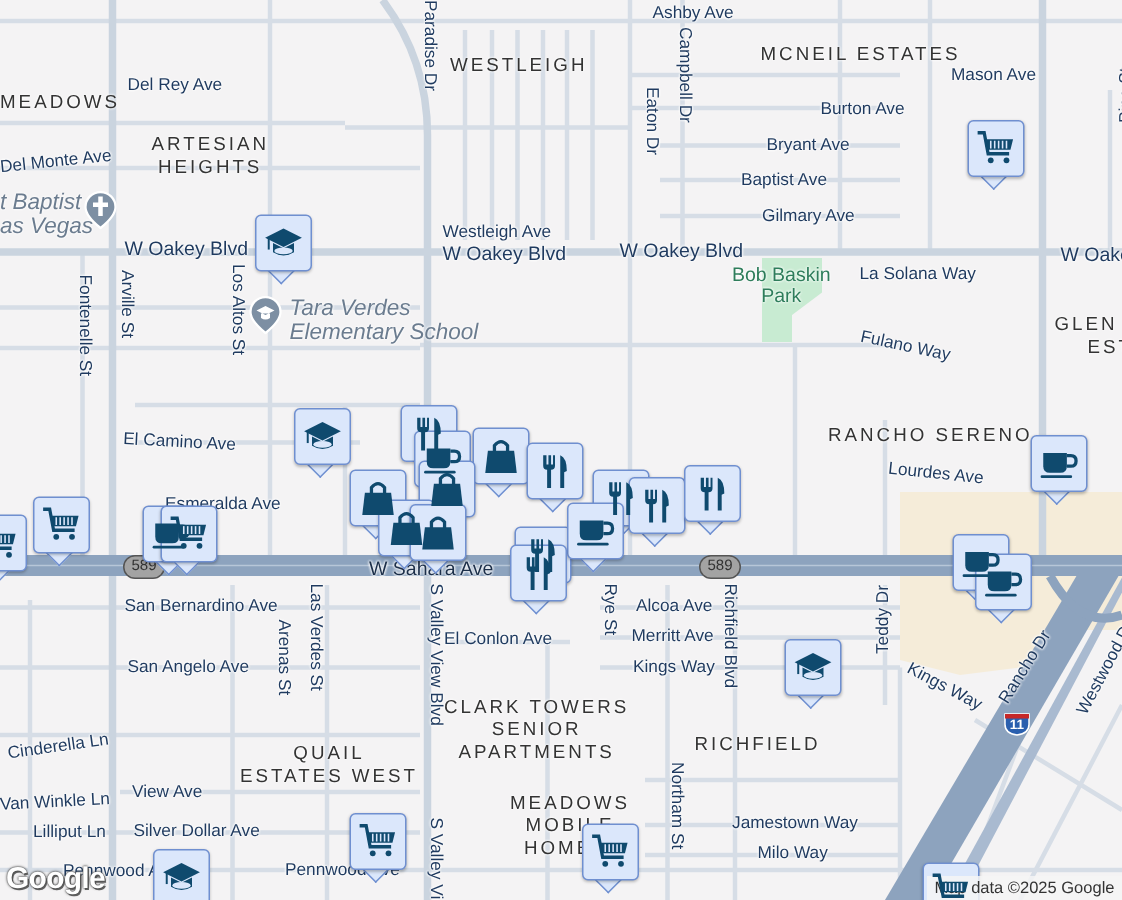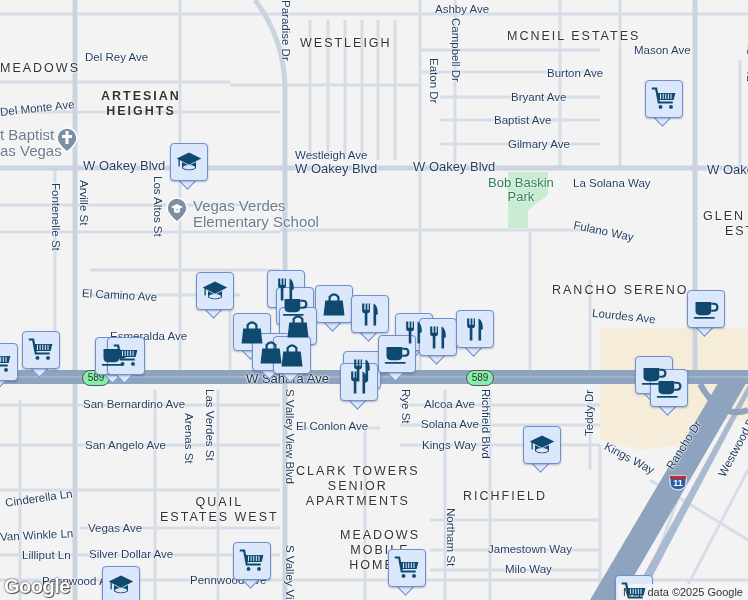--- a/index.html
+++ b/index.html
@@ -2,28 +2,28 @@
 <html><head>
 <meta charset="utf-8">
 <style>
   html,body{margin:0;padding:0;}
   body{width:748px;height:600px;overflow:hidden;background:#f4f3f4;font-family:"Liberation Sans",sans-serif;}
   #map{position:relative;width:748px;height:600px;overflow:hidden;background:#f4f3f4;}
   svg.base{position:absolute;left:0;top:0;}
   .lbl{position:absolute;white-space:nowrap;color:#1f3a5f;font-size:11.5px;line-height:13px;text-shadow:0 0 2px #fff,0 0 2px #fff,0 0 2px #fff;}
   .lbl.big{font-size:13px;}
   .hood{position:absolute;white-space:nowrap;color:#333;font-size:12.5px;letter-spacing:2px;text-align:center;line-height:15px;text-shadow:0 0 2px #fff,0 0 2px #fff;}
-  .poi{position:absolute;white-space:nowrap;color:#6b7c8f;font-size:15px;line-height:16px;text-shadow:0 0 2px #fff,0 0 2px #fff;}
+  .poi{position:absolute;white-space:nowrap;color:#6b7c8f;font-size:15px;line-height:16px;text-shadow:0 0 2px #fff,0 0 2px #fff;font-style:italic;}
   .park{position:absolute;white-space:nowrap;color:#2e7d5b;font-size:13px;text-align:center;line-height:14px;text-shadow:0 0 2px #fff,0 0 2px #fff;}
   .v{transform-origin:left top;transform:rotate(90deg);}
   .marker{position:absolute;width:38px;height:46px;}
   .marker .box{position:absolute;left:0;top:0;width:36px;height:36px;background:#dbe7fb;border:1px solid #6f8fd0;border-radius:4px;box-shadow:0 1px 2px rgba(0,0,0,.25);display:flex;align-items:center;justify-content:center;}
   .marker .tip{position:absolute;left:11px;top:31px;width:12px;height:12px;background:#dbe7fb;border-right:1px solid #6f8fd0;border-bottom:1px solid #6f8fd0;transform:rotate(45deg);}
   .marker svg{position:relative;z-index:2;}
-  .shield{position:absolute;width:26px;height:14px;border:1.5px solid #555;border-radius:8px;background:#86efac;font-size:10px;text-align:center;line-height:14px;color:#333;}
+  .shield{position:absolute;width:26px;height:14px;border:1.5px solid #555;border-radius:8px;background:#a3a3a3;font-size:10px;text-align:center;line-height:14px;color:#333;}
   .i15{position:absolute;width:18px;height:18px;}
   .copyright{position:absolute;right:0;bottom:0;background:rgba(245,245,245,.85);color:#333;font-size:11px;padding:2px 5px;}
   .google{position:absolute;left:4px;bottom:2px;font-size:20px;font-weight:bold;color:#fff;letter-spacing:-0.5px;text-shadow:0 0 1px #444,0 0 2px #444,1px 1px 0 #666;}
   .pin-grey{position:absolute;width:22px;height:26px;}
 </style>
 </head>
 <body>
 
 <div id="map">
 
@@ -101,21 +101,21 @@
     <line x1="0" y1="377" x2="748" y2="377" stroke="#b7c6d8" stroke-width="1"></line>
 
     <path d="M748 380 L620 600 L590 600 L720 380 Z" fill="#8da3be"></path>
     <path d="M748 395 L640 600 L630 600 L748 385 Z" fill="#a9bad0"></path>
     <path d="M700 384 Q720 420 748 410" stroke="#8da3be" stroke-width="6" fill="none"></path>
   </svg>
 
   <div class="hood" style="left:300px;top:36px;">WESTLEIGH</div>
   <div class="hood" style="left:507px;top:29px;">MCNEIL ESTATES</div>
   <div class="hood" style="left:0px;top:61px;">MEADOWS</div>
-  <div class="hood" style="left:101px;top:89px;font-weight:bold;">
+  <div class="hood" style="left:101px;top:89px;">
     <div>ARTESIAN</div>
     <div>HEIGHTS</div>
   </div>
   <div class="hood" style="left:703px;top:209px;text-align:left;">
     <div>GLEN</div>
     <div style="padding-left:22px;">EST</div>
   </div>
   <div class="hood" style="left:296px;top:464px;">
     <div>CLARK TOWERS</div>
     <div>SENIOR</div>
@@ -146,27 +146,27 @@
   <div class="lbl big" style="left:413px;top:160px;">W Oakey Blvd</div>
   <div class="lbl big" style="left:707px;top:163px;">W Oakey Blvd</div>
   <div class="lbl" style="left:573px;top:177px;">La Solana Way</div>
   <div class="lbl" style="left:573px;top:225px;transform:rotate(12deg);">Fulano Way</div>
   <div class="lbl" style="left:82px;top:289px;transform:rotate(3deg);">El Camino Ave</div>
   <div class="lbl" style="left:110px;top:330px;">Esmeralda Ave</div>
   <div class="lbl" style="left:592px;top:310px;transform:rotate(6deg);">Lourdes Ave</div>
   <div class="lbl big" style="left:246px;top:372px;color:#1c2f4a;">W Sahara Ave</div>
   <div class="lbl" style="left:83px;top:398px;">San Bernardino Ave</div>
   <div class="lbl" style="left:424px;top:398px;">Alcoa Ave</div>
-  <div class="lbl" style="left:421px;top:418px;">Solana Ave</div>
+  <div class="lbl" style="left:421px;top:418px;">Merritt Ave</div>
   <div class="lbl" style="left:296px;top:420px;">El Conlon Ave</div>
   <div class="lbl" style="left:422px;top:439px;">Kings Way</div>
   <div class="lbl" style="left:602px;top:452px;transform:rotate(28deg);">Kings Way</div>
   <div class="lbl" style="left:85px;top:439px;">San Angelo Ave</div>
   <div class="lbl" style="left:5px;top:492px;transform:rotate(-8deg);">Cinderella Ln</div>
-  <div class="lbl" style="left:88px;top:522px;">Vegas Ave</div>
+  <div class="lbl" style="left:88px;top:522px;">View Ave</div>
   <div class="lbl" style="left:0px;top:529px;transform:rotate(-3deg);">Van Winkle Ln</div>
   <div class="lbl" style="left:89px;top:548px;">Silver Dollar Ave</div>
   <div class="lbl" style="left:22px;top:549px;">Lilliput Ln</div>
   <div class="lbl" style="left:488px;top:543px;">Jamestown Way</div>
   <div class="lbl" style="left:505px;top:563px;">Milo Way</div>
   <div class="lbl" style="left:42px;top:575px;">Pennwood Ave</div>
   <div class="lbl" style="left:190px;top:574px;">Pennwood Ave</div>
   <div class="lbl" style="left:0px;top:102px;transform:rotate(-6deg);">Del Monte Ave</div>
 
   <div class="lbl v" style="left:292px;top:0px;">Paradise Dr</div>
@@ -202,21 +202,21 @@
     <div>Park</div>
   </div>
 
   <div class="pin-grey" style="left:166px;top:197px;">
     <svg width="22" height="26" viewBox="0 0 22 26">
         <path d="M11 1 A10 10 0 0 1 21 11 Q21 17 11 25 Q1 17 1 11 A10 10 0 0 1 11 1 Z" fill="#7d8fa3" stroke="#fff" stroke-width="1.5"></path>
         <path d="M5 10 L11 7 L17 10 L11 13 Z M8 12 L8 15 Q11 17 14 15 L14 12" fill="#fff"></path>
       </svg>
   </div>
   <div class="poi" style="left:193px;top:198px;">
-    <div>Vegas Verdes</div>
+    <div>Tara Verdes</div>
     <div>Elementary School</div>
   </div>
   <div class="pin-grey" style="left:56px;top:127px;">
     <svg width="22" height="26" viewBox="0 0 22 26">
         <path d="M11 1 A10 10 0 0 1 21 11 Q21 17 11 25 Q1 17 1 11 A10 10 0 0 1 11 1 Z" fill="#7d8fa3" stroke="#fff" stroke-width="1.5"></path>
         <rect x="9.5" y="4" width="3" height="13" fill="#fff"></rect>
         <rect x="6" y="8" width="10" height="3" fill="#fff"></rect>
       </svg>
   </div>
   <div class="poi" style="left:0px;top:127px;">

